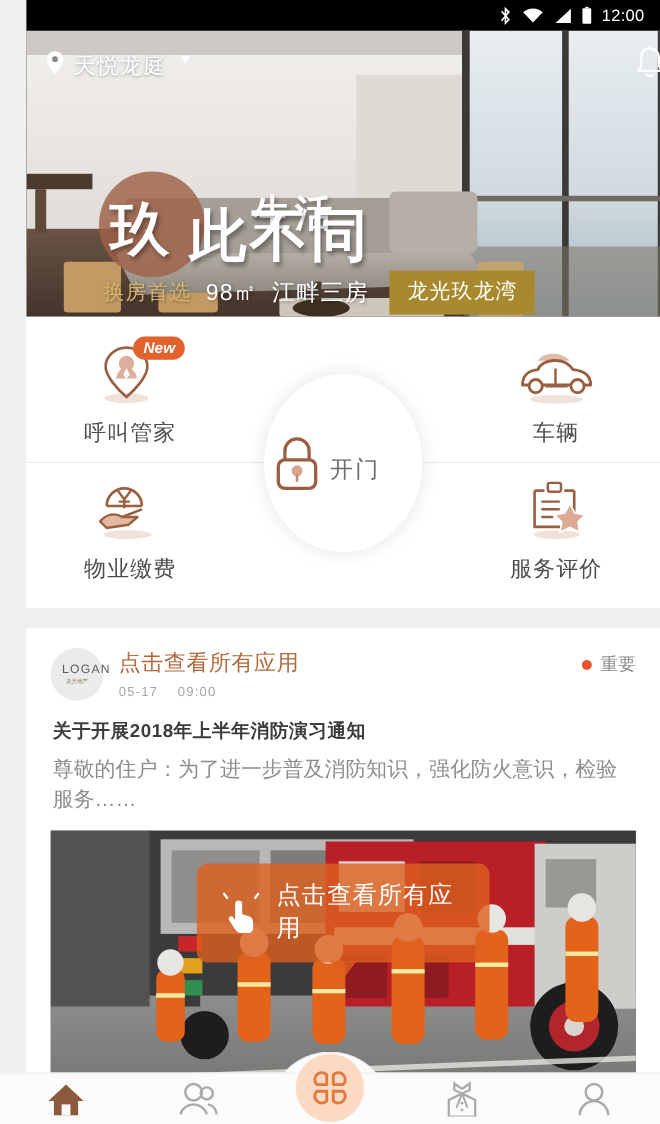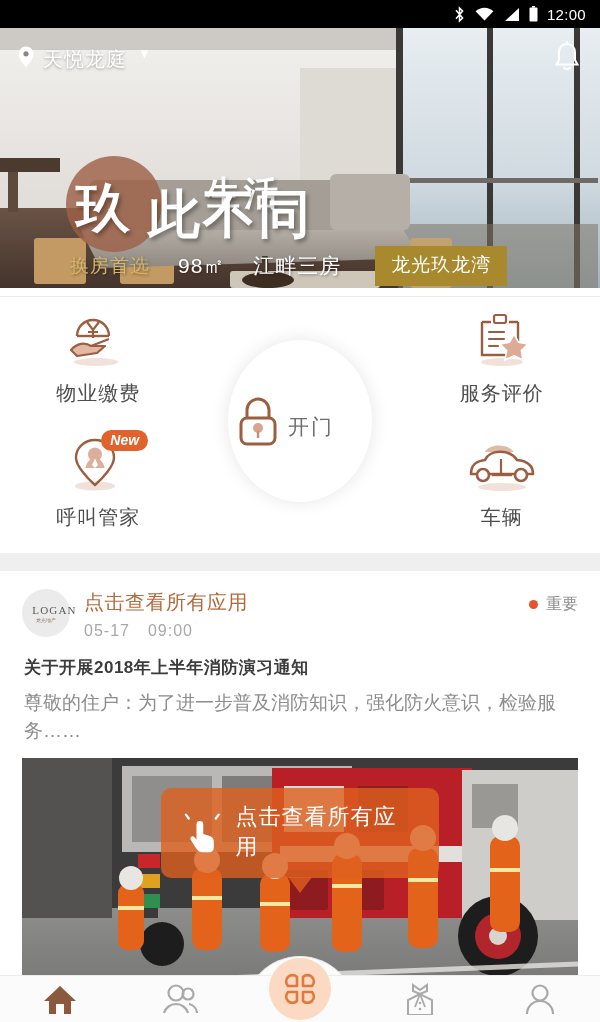--- a/index.html
+++ b/index.html
@@ -2,21 +2,21 @@
 <html><head>
 <meta charset="utf-8">
 <style>
   * { box-sizing: border-box; margin: 0; padding: 0; }
   html, body {
     width: 600px; height: 1022px;
     font-family: "Liberation Sans", "DejaVu Sans", sans-serif;
     background: #ffffff;
     overflow: hidden;
   }
-  #app { position: relative; width: 600px; height: 1022px; background: #f0f0f0; overflow: hidden; }
+  #app { position: relative; width: 600px; height: 1022px; background: #f0f0f0; overflow: hidden; padding-left: 24px; }
 
   
   .statusbar {
     height: 28px; background: #000; color: #fff;
     display: flex; align-items: center; justify-content: flex-end;
     padding-right: 14px; gap: 9px;
   }
   .statusbar .time { font-size: 15px; letter-spacing: .3px; }
   .sb-icon { display: block; }
 
@@ -41,21 +41,21 @@
     border-radius: 50%; background: #9e6048; opacity: .82;
   }
   .hero-txt { position: absolute; z-index: 4; color: #fff; font-weight: bold;
     text-shadow: 2px 3px 4px rgba(0,0,0,.35); }
   .hero-a { left: 206px; top: 111px; font-size: 34px; letter-spacing: 4px; margin-top: 32px; }
   .hero-b { left: 76px;  top: 145px; font-size: 54px; letter-spacing: 1px; }
   .hero-c { left: 148px; top: 152px; font-size: 52px; letter-spacing: 3px; }
 
   .sub-row {
     position: absolute; left: 70px; top: 218px; z-index: 4;
-    display: flex; align-items: center; gap: 28px;
+    display: flex; align-items: center; gap: 13px;
   }
   .sub-gold { color: #d7b56a; font-size: 19px; letter-spacing: 1px; text-shadow: 1px 1px 3px rgba(0,0,0,.4); }
   .sub-white { color: #fff; font-size: 21px; letter-spacing: 1px; text-shadow: 1px 1px 3px rgba(0,0,0,.4); }
   .gold-btn {
     background: #a8892d; color: #fff; font-size: 19px; letter-spacing: 1px;
     padding: 6px 16px 8px; margin-left: 6px;
   }
 
   
   .quick { position: relative; background: #fff; height: 265px; padding-top: 8px; }
@@ -82,25 +82,25 @@
 
   .gap { height: 18px; background: #efefef; }
 
   
   .news { background: #fff; padding: 18px 22px 0; }
   .news-head { display: flex; align-items: flex-start; }
   .avatar {
     width: 48px; height: 48px; border-radius: 50%; background: #ebebeb;
     display: flex; flex-direction: column; align-items: center; justify-content: center; flex: none;
   }
-  .avatar .lg1 { font-family: Liberation Serif, serif; font-size: 11px; letter-spacing: 1.2px; color: #5a5a5a; margin-left: 17px; }
+  .avatar .lg1 { font-family: Liberation Sans, sans-serif; font-size: 11px; letter-spacing: 1.2px; color: #5a5a5a; margin-left: 17px; }
   .avatar .lg2 { font-family: "Liberation Serif", serif; font-size: 5px; color: #8a7a60; margin-top: 1px; }
   .news-meta { margin-left: 14px; flex: 1; }
   .news-src { color: #b26a3d; font-size: 20px; letter-spacing: .5px; }
-  .news-time { color: #a8a8a8; font-size: 16px; margin-top: 6px; letter-spacing: 1px; }
+  .news-time { color: #a8a8a8; font-size: 12px; margin-top: 6px; letter-spacing: 1px; }
   .news-time .tm { margin-left: 18px; }
   .news-flag { display: flex; align-items: center; gap: 8px; margin-top: 5px; }
   .flag-dot { width: 9px; height: 9px; border-radius: 50%; background: #e8532a; }
   .flag-txt { color: #8d8d8d; font-size: 16px; }
   .news-title { font-size: 17px; font-weight: bold; color: #3c3c3c; margin: 16px 0 0 2px; letter-spacing: .5px; }
   .news-body { font-size: 19px; color: #8d8d8d; line-height: 1.45; margin: 10px 0 0 2px; }
   .news-img { position: relative; margin-top: 14px; height: 260px; overflow: hidden; background:#6e6e6e; }
 
   
   .tooltip {
@@ -227,20 +227,54 @@
     <div class="sub-row">
       <span class="sub-gold">换房首选</span>
       <span class="sub-white">98㎡</span>
       <span class="sub-white">江畔三房</span>
       <span class="gold-btn">龙光玖龙湾</span>
     </div>
   </div>
 
   <div class="quick">
 
+    <div class="qrow">
+      <div class="qcell">
+        <div class="qicon">
+          <svg width="66" height="58" viewBox="0 0 66 58">
+            <ellipse cx="30" cy="52" rx="20" ry="4.5" fill="#f0e2da"></ellipse>
+            <path d="M30 6 C19.5 6 11 14 11 23.4 C11 32 22 44 30 51 C38 44 49 32 49 23.4 C49 14 40.5 6 30 6 Z" fill="none" stroke="#9a5f41" stroke-width="2.4"></path>
+            <circle cx="30" cy="20.5" r="7" fill="#ddaf9b"></circle>
+            <path d="M20.5 34 C21.8 27 25.5 24.5 30 24.5 C34.5 24.5 38.2 27 39.5 34" fill="#ddaf9b"></path>
+            <path d="M30 24.5 L27 31 L30 34 L33 31 Z" fill="#fff"></path>
+          </svg>
+          <span class="new-badge">New</span>
+        </div>
+        <div class="qlabel">呼叫管家</div>
+      </div>
+
+      <div class="qcell spacer"></div>
+
+      <div class="qcell">
+        <div class="qicon">
+          <svg width="78" height="52" viewBox="0 0 78 52">
+            <ellipse cx="39" cy="47" rx="24" ry="4" fill="#f0e2da"></ellipse>
+            <path d="M22 12 C26 4 44 3 51 12 L60 12" fill="#d3a38c" opacity=".75"></path>
+            <path d="M8 34 C8 24 14 21 22 20 C26 10 46 8 54 20 C64 21 70 25 70 34" fill="none" stroke="#9a5f41" stroke-width="2.6" stroke-linecap="round"></path>
+            <path d="M8 34 L70 34" stroke="#9a5f41" stroke-width="2.6"></path>
+            <path d="M38 19 L38 34" stroke="#9a5f41" stroke-width="2.2"></path>
+            <circle cx="20" cy="35" r="6" fill="#fff" stroke="#9a5f41" stroke-width="2.6"></circle>
+            <circle cx="58" cy="35" r="6" fill="#fff" stroke="#9a5f41" stroke-width="2.6"></circle>
+            <path d="M29 35 L49 35" stroke="#9a5f41" stroke-width="2.4"></path>
+          </svg>
+        </div>
+        <div class="qlabel">车辆</div>
+      </div>
+    </div>
+
     <div class="qrow divided">
       <div class="qcell">
         <div class="qicon">
           <svg width="70" height="56" viewBox="0 0 70 56">
             <ellipse cx="33" cy="50" rx="22" ry="4" fill="#f0e2da"></ellipse>
             <path d="M14 24 A16 16 0 1 1 46 24" fill="none" stroke="#9a5f41" stroke-width="2.4"></path>
             <path d="M14 24 L46 24" stroke="#9a5f41" stroke-width="2.4"></path>
             <path d="M24 10 L30 18 L36 10" fill="none" stroke="#9a5f41" stroke-width="2.2"></path>
             <path d="M30 18 L30 26" stroke="#9a5f41" stroke-width="2.2"></path>
             <path d="M25 20 L35 20" stroke="#9a5f41" stroke-width="2"></path>
@@ -258,54 +292,20 @@
           <svg width="68" height="58" viewBox="0 0 68 58">
             <ellipse cx="34" cy="52" rx="21" ry="4" fill="#f0e2da"></ellipse>
             <path d="M14 12 L14 45 L50 45 L50 12" fill="none" stroke="#9a5f41" stroke-width="2.4"></path>
             <path d="M14 12 L23 12 M41 12 L50 12" stroke="#9a5f41" stroke-width="2.4"></path>
             <rect x="26" y="5" width="12" height="8" rx="2" fill="none" stroke="#9a5f41" stroke-width="2.2"></rect>
             <path d="M21 22 L36 22 M21 29 L36 29 M21 36 L30 36" stroke="#9a5f41" stroke-width="2.2" stroke-linecap="round"></path>
             <path d="M46 24 L50.6 32.4 L60 34 L53.4 40.6 L55 50 L46 45.6 L37 50 L38.6 40.6 L32 34 L41.4 32.4 Z" fill="#ddab95" stroke="#fff" stroke-width="1.6"></path>
           </svg>
         </div>
         <div class="qlabel">服务评价</div>
-      </div>
-    </div>
-
-    <div class="qrow">
-      <div class="qcell">
-        <div class="qicon">
-          <svg width="66" height="58" viewBox="0 0 66 58">
-            <ellipse cx="30" cy="52" rx="20" ry="4.5" fill="#f0e2da"></ellipse>
-            <path d="M30 6 C19.5 6 11 14 11 23.4 C11 32 22 44 30 51 C38 44 49 32 49 23.4 C49 14 40.5 6 30 6 Z" fill="none" stroke="#9a5f41" stroke-width="2.4"></path>
-            <circle cx="30" cy="20.5" r="7" fill="#ddaf9b"></circle>
-            <path d="M20.5 34 C21.8 27 25.5 24.5 30 24.5 C34.5 24.5 38.2 27 39.5 34" fill="#ddaf9b"></path>
-            <path d="M30 24.5 L27 31 L30 34 L33 31 Z" fill="#fff"></path>
-          </svg>
-          <span class="new-badge">New</span>
-        </div>
-        <div class="qlabel">呼叫管家</div>
-      </div>
-
-      <div class="qcell spacer"></div>
-
-      <div class="qcell">
-        <div class="qicon">
-          <svg width="78" height="52" viewBox="0 0 78 52">
-            <ellipse cx="39" cy="47" rx="24" ry="4" fill="#f0e2da"></ellipse>
-            <path d="M22 12 C26 4 44 3 51 12 L60 12" fill="#d3a38c" opacity=".75"></path>
-            <path d="M8 34 C8 24 14 21 22 20 C26 10 46 8 54 20 C64 21 70 25 70 34" fill="none" stroke="#9a5f41" stroke-width="2.6" stroke-linecap="round"></path>
-            <path d="M8 34 L70 34" stroke="#9a5f41" stroke-width="2.6"></path>
-            <path d="M38 19 L38 34" stroke="#9a5f41" stroke-width="2.2"></path>
-            <circle cx="20" cy="35" r="6" fill="#fff" stroke="#9a5f41" stroke-width="2.6"></circle>
-            <circle cx="58" cy="35" r="6" fill="#fff" stroke="#9a5f41" stroke-width="2.6"></circle>
-            <path d="M29 35 L49 35" stroke="#9a5f41" stroke-width="2.4"></path>
-          </svg>
-        </div>
-        <div class="qlabel">车辆</div>
       </div>
     </div>
 
     <div class="open-door">
       <svg width="60" height="60" viewBox="0 0 60 60">
         <path d="M19 27 L19 19 A11 11 0 0 1 41 19 L41 27" fill="none" stroke="#9a5f41" stroke-width="3"></path>
         <rect x="13" y="27" width="34" height="26" rx="6" fill="none" stroke="#9a5f41" stroke-width="3"></rect>
         <circle cx="30" cy="37" r="5" fill="#d9a58c"></circle>
         <path d="M30 40 L30 47" stroke="#c09076" stroke-width="2.4"></path>
       </svg>

